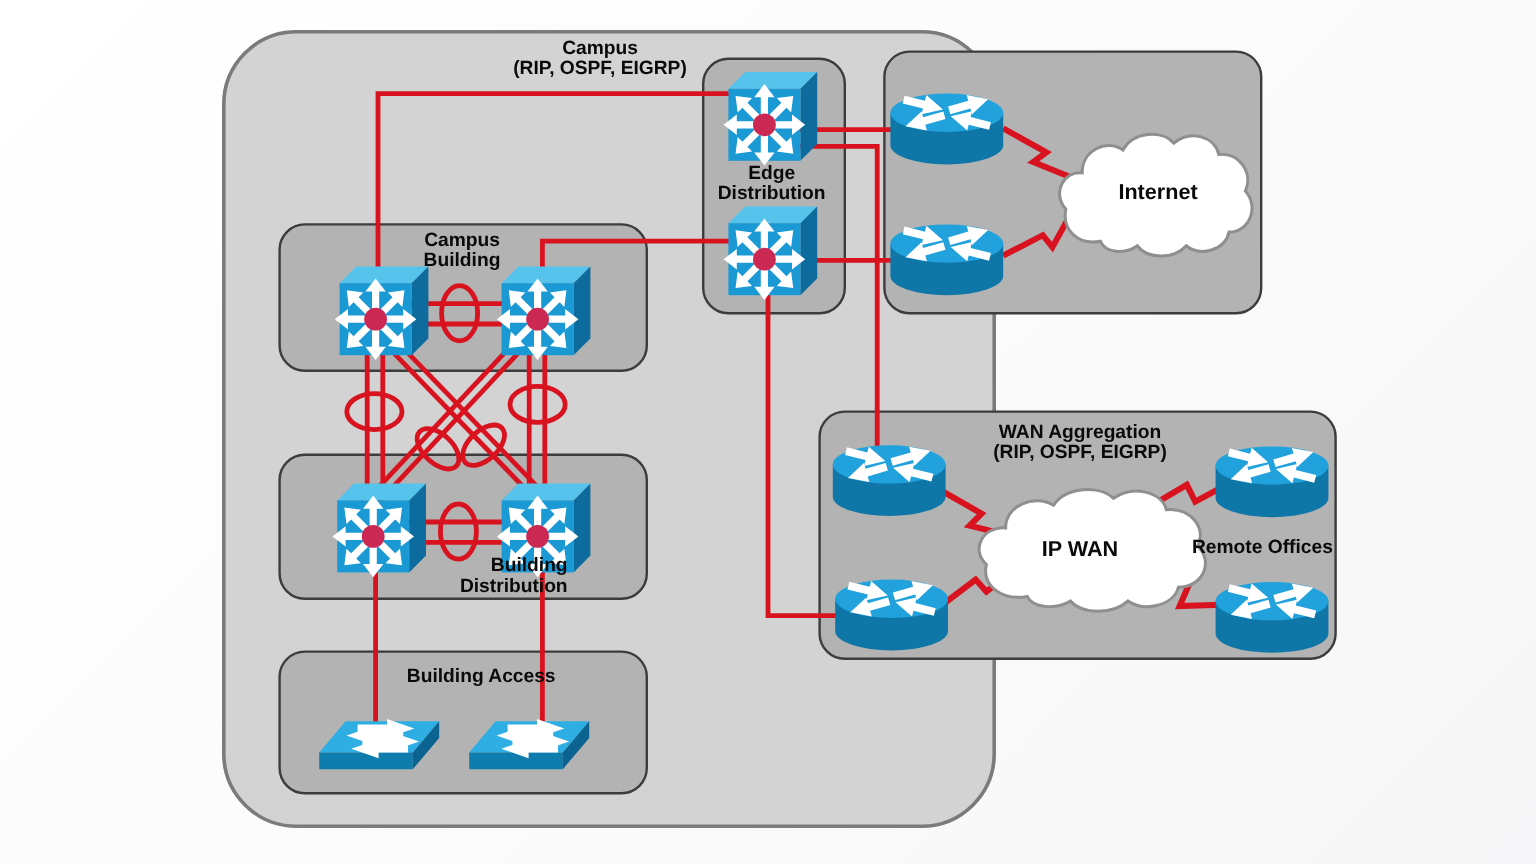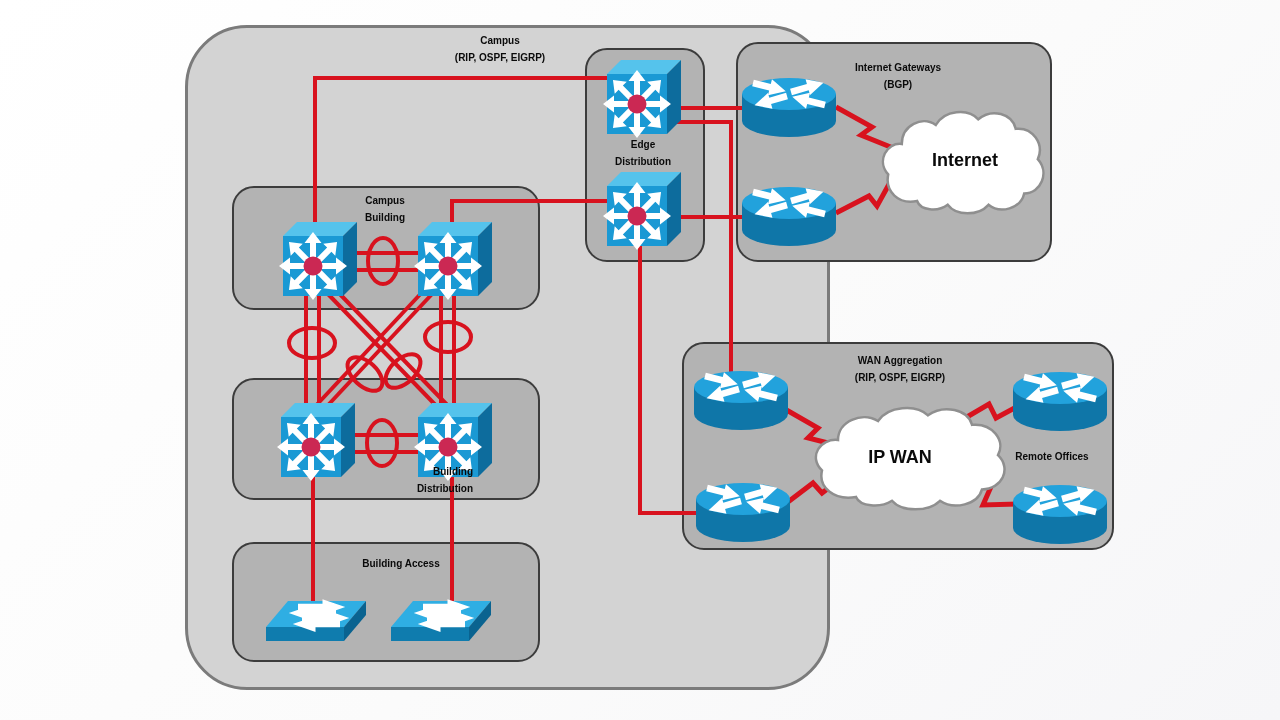--- a/index.html
+++ b/index.html
@@ -21,21 +21,21 @@
   #r-backbone{left:232px;top:186px;width:308px;height:124px;}
   #r-distribution{left:232px;top:378px;width:308px;height:122px;}
   #r-access{left:232px;top:542px;width:308px;height:120px;}
   #r-edge{left:585px;top:48px;width:120px;height:214px;}
   #r-gateways{left:736px;top:42px;width:316px;height:220px;}
   #r-wan{left:682px;top:342px;width:432px;height:208px;}
   #wires{left:0;top:0;z-index:3;}
   .devices{z-index:4;}
   .lbl{
     z-index:5;text-align:center;font-weight:bold;color:#0a0a0a;
-    font-size:10px;line-height:16.5px;white-space:nowrap;
+    font-size:16px;line-height:16.5px;white-space:nowrap;
   }
 </style>
 </head>
 <body>
 
 <div class="stage">
 
   <div class="abs campus-box"></div>
   <div class="abs region" id="r-backbone"></div>
   <div class="abs region" id="r-distribution"></div>
@@ -180,24 +180,20 @@
     <span>Building</span><br>
     <span>Distribution</span>
   </div>
   <div class="abs lbl" style="left:316px;top:556px;width:170px;">
     <span>Building Access</span>
   </div>
   <div class="abs lbl" style="left:583px;top:137px;width:120px;">
     <span>Edge</span><br>
     <span>Distribution</span>
   </div>
-  <div class="abs lbl" style="left:798px;top:60px;width:200px;">
-    <span>Internet Gateways</span><br>
-    <span>(BGP)</span>
-  </div>
   <div class="abs lbl" style="left:790px;top:353px;width:220px;">
     <span>WAN Aggregation</span><br>
     <span>(RIP, OSPF, EIGRP)</span>
   </div>
   <div class="abs lbl" style="left:972px;top:449px;width:160px;">
     <span>Remote Offices</span>
   </div>
   <div class="abs lbl" style="left:905px;top:152px;width:120px;font-size:18px;">
     <span>Internet</span>
   </div>

